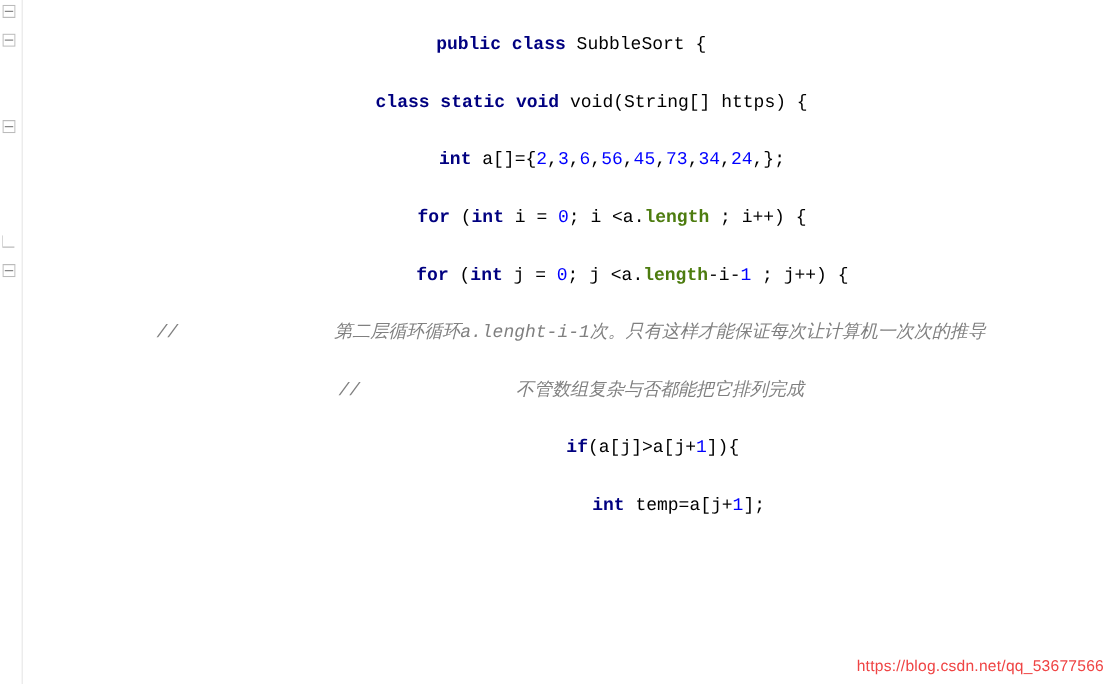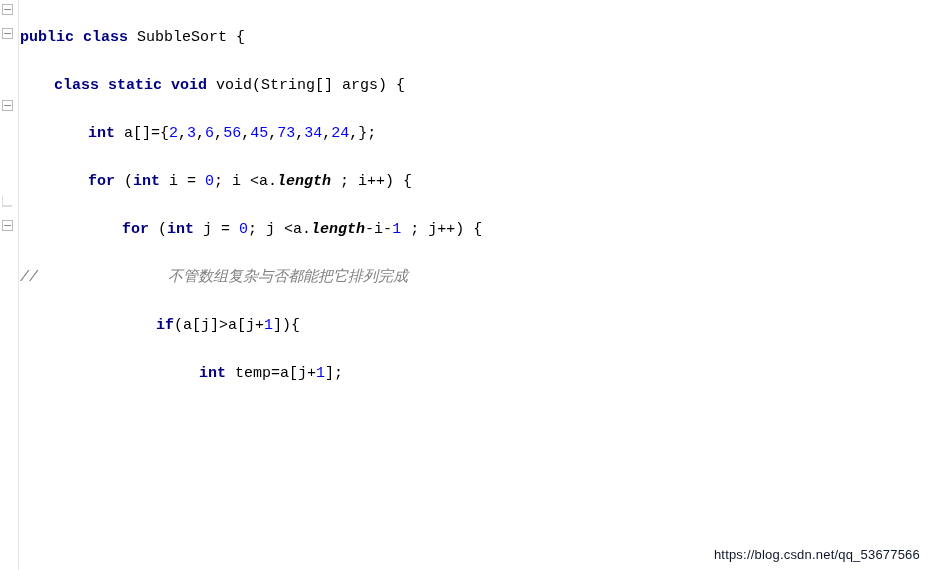--- a/index.html
+++ b/index.html
@@ -1,31 +1,31 @@
 <!DOCTYPE html>
 <html><head>
 <meta charset="utf-8">
 <style>
   html,body{margin:0;padding:0;width:932px;height:570px;background:#fff;
     font-family:"Consolas","Courier New",monospace;font-size:15px;
     overflow:hidden;}
   .editor{position:relative;white-space:pre;line-height:24px;
     padding-left:20px;padding-top:2px;color:#000;}
-  .line{position:relative;height:24px;}
+  .line{position:relative;height:24px;text-align:center;}
   .kw{color:#000080;font-weight:bold;}
   .num{color:#0000ff;}
-  .field{color:#000000;font-weight:bold;font-style:italic;}
+  .field{color:#4d7c0f;font-weight:bold;}
   .cm{color:#808080;font-style:italic;}
   .gutter{position:absolute;left:0;top:0;width:18px;height:100%;
     background:#fff;border-right:1px solid #e8e8e8;z-index:5;}
   .fold{position:absolute;left:2px;width:14px;height:14px;color:#bbb;
     font-size:12px;line-height:14px;text-align:center;user-select:none;}
   .fold svg{display:block;}
   .watermark{position:absolute;right:12px;bottom:8px;
-    font-family:Arial,sans-serif;font-size:13px;color:#0f172a;
+    font-family:Arial,sans-serif;font-size:13px;color:#ef4444;
     letter-spacing:.2px;}
   .ind{display:inline-block;}
   .i1{width:34px;} .i2{width:68px;} .i3{width:102px;}
   .i4{width:136px;} .i5{width:170px;}
 </style>
 </head>
 <body>
 
 <div class="gutter">
   <div class="fold" style="top:4px">
@@ -54,24 +54,25 @@
   <div class="fold" style="top:220px">
     <svg width="11" height="11">
         <rect x="0.5" y="0.5" width="10" height="10" fill="#fff" stroke="#bbb"></rect>
         <line x1="2" y1="5.5" x2="9" y2="5.5" stroke="#888"></line>
       </svg>
   </div>
 </div>
 
 <div class="editor">
 <div class="line"><span class="kw">public class</span><span> SubbleSort </span><span>{</span></div>
-<div class="line"><span class="ind i1"></span><span class="kw">class static void</span><span> void</span><span>(String[] args) {</span></div>
+<div class="line"><span class="ind i1"></span><span class="kw">class static void</span><span> void</span><span>(String[] https) {</span></div>
 <div class="line"><span class="ind i2"></span><span class="kw">int</span><span> a[]={</span><span class="num">2</span><span>,</span><span class="num">3</span><span>,</span><span class="num">6</span><span>,</span><span class="num">56</span><span>,</span><span class="num">45</span><span>,</span><span class="num">73</span><span>,</span><span class="num">34</span><span>,</span><span class="num">24</span><span>,};</span></div>
 <div class="line"><span class="ind i2"></span><span class="kw">for</span><span> (</span><span class="kw">int</span><span> i = </span><span class="num">0</span><span>; i &lt;a.</span><span class="field">length</span><span> ; i++) {</span></div>
 <div class="line"><span class="ind i3"></span><span class="kw">for</span><span> (</span><span class="kw">int</span><span> j = </span><span class="num">0</span><span>; j &lt;a.</span><span class="field">length</span><span>-i-</span><span class="num">1</span><span> ; j++) {</span></div>
+<div class="line"><span class="cm">//</span><span class="ind" style="width:130px"></span><span class="cm">第二层循环循环a.lenght-i-1次。只有这样才能保证每次让计算机一次次的推导</span></div>
 <div class="line"><span class="cm">//</span><span class="ind" style="width:130px"></span><span class="cm">不管数组复杂与否都能把它排列完成</span></div>
 <div class="line"><span class="ind i4"></span><span class="kw">if</span><span>(a[j]&gt;a[j+</span><span class="num">1</span><span>]){</span></div>
 <div class="line"><span class="ind i5"></span><span> </span><span class="kw">int</span><span> temp=a[j+</span><span class="num">1</span><span>];</span></div>
 
 
 
 
 
 
 

